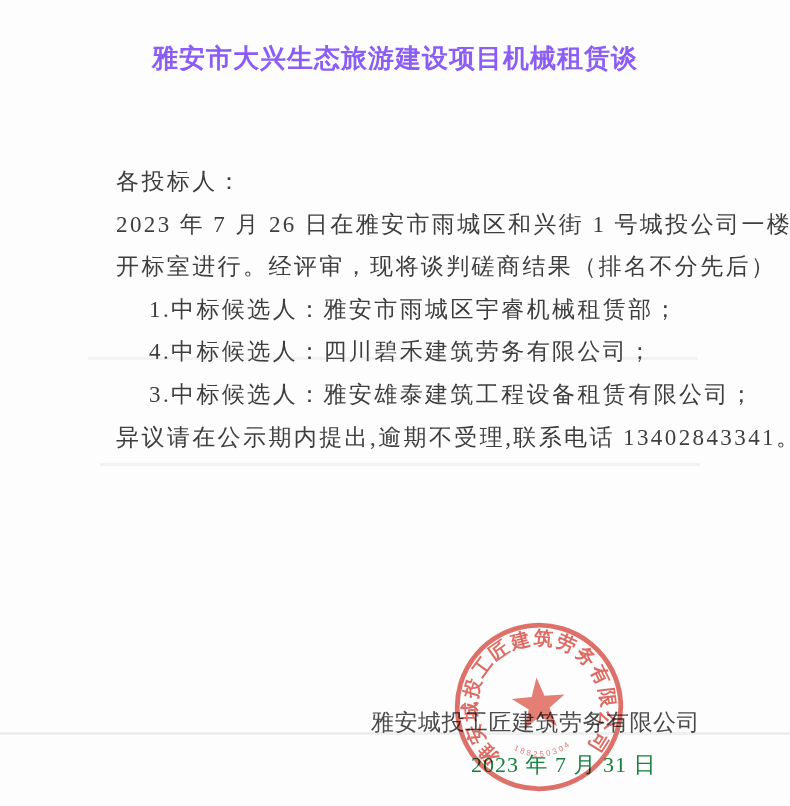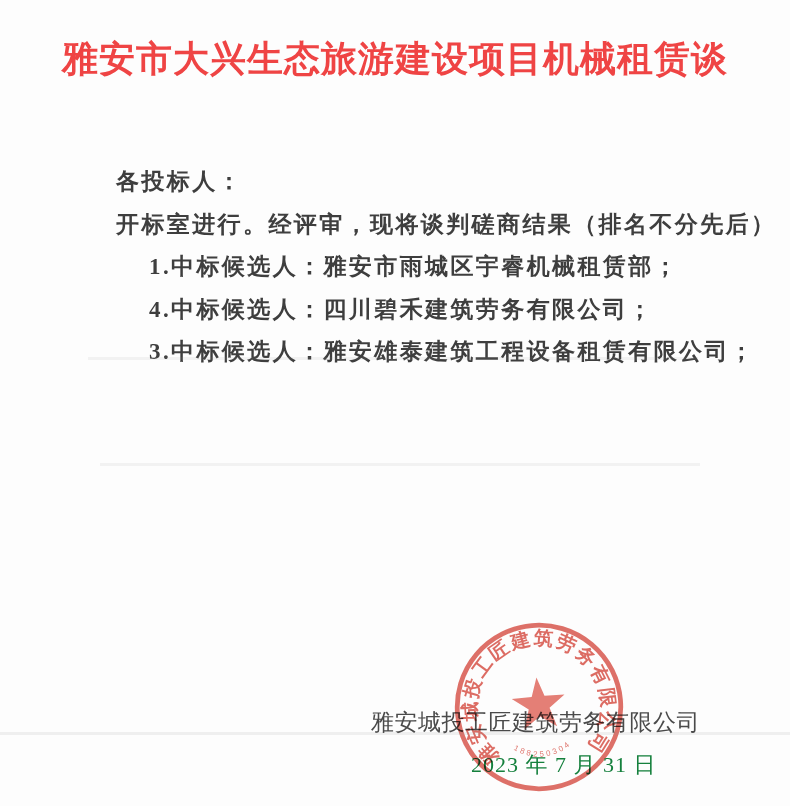--- a/index.html
+++ b/index.html
@@ -10,36 +10,35 @@
     overflow:hidden;
     font-family:"Liberation Serif","DejaVu Serif",serif;
     color:#3e3e3e;
   }
   .title{
     position:absolute;
     left:0;top:36px;width:790px;
     text-align:center;
     font-family:"Liberation Sans","DejaVu Sans",sans-serif;
     font-weight:bold;
-    font-size:36px;
+    font-size:26px;
     line-height:45px;
     letter-spacing:1px;
-    color:#ef4444;
+    color:#8b5cf6;
   }
   .body-text{
     position:absolute;
     left:116px;top:161px;width:580px;
     font-size:23px;
   }
   .line{
     height:42.6px;
     line-height:42.6px;
     letter-spacing:2.4px;
     white-space:nowrap;
-    font-weight:bold;
   }
   .line.indent{ text-indent:33px; }
   .sig-company{
     position:absolute;
     left:371px;top:707px;
     font-size:23px;
     letter-spacing:0.5px;
     white-space:nowrap;
     color:#4a4a4a;
   }
@@ -74,24 +73,26 @@
 <body>
 
 <div class="page">
 
   <div class="title">
     <div>雅安市大兴生态旅游建设项目机械租赁谈</div>
   </div>
 
   <div class="body-text">
     <div class="line">各投标人：</div>
+    <div class="line">2023 年 7 月 26 日在雅安市雨城区和兴街 1 号城投公司一楼</div>
     <div class="line">开标室进行。经评审，现将谈判磋商结果（排名不分先后）</div>
     <div class="line indent">1.中标候选人：雅安市雨城区宇睿机械租赁部；</div>
     <div class="line indent">4.中标候选人：四川碧禾建筑劳务有限公司；</div>
     <div class="line indent">3.中标候选人：雅安雄泰建筑工程设备租赁有限公司；</div>
+    <div class="line">异议请在公示期内提出,逾期不受理,联系电话 13402843341。</div>
   </div>
 
   <div class="sig-company">雅安城投工匠建筑劳务有限公司</div>
   <div class="sig-date">2023 年 7 月 31 日</div>
 
   <div class="seal">
     <svg viewBox="0 0 200 200">
       <defs>
         <path id="ring-arc" d="M 47.3 149.1 A 72 72 0 1 1 152.7 149.1" fill="none"></path>
         <path id="serial-arc" d="M 50.6 128.5 A 57 57 0 0 0 149.4 128.5" fill="none"></path>

